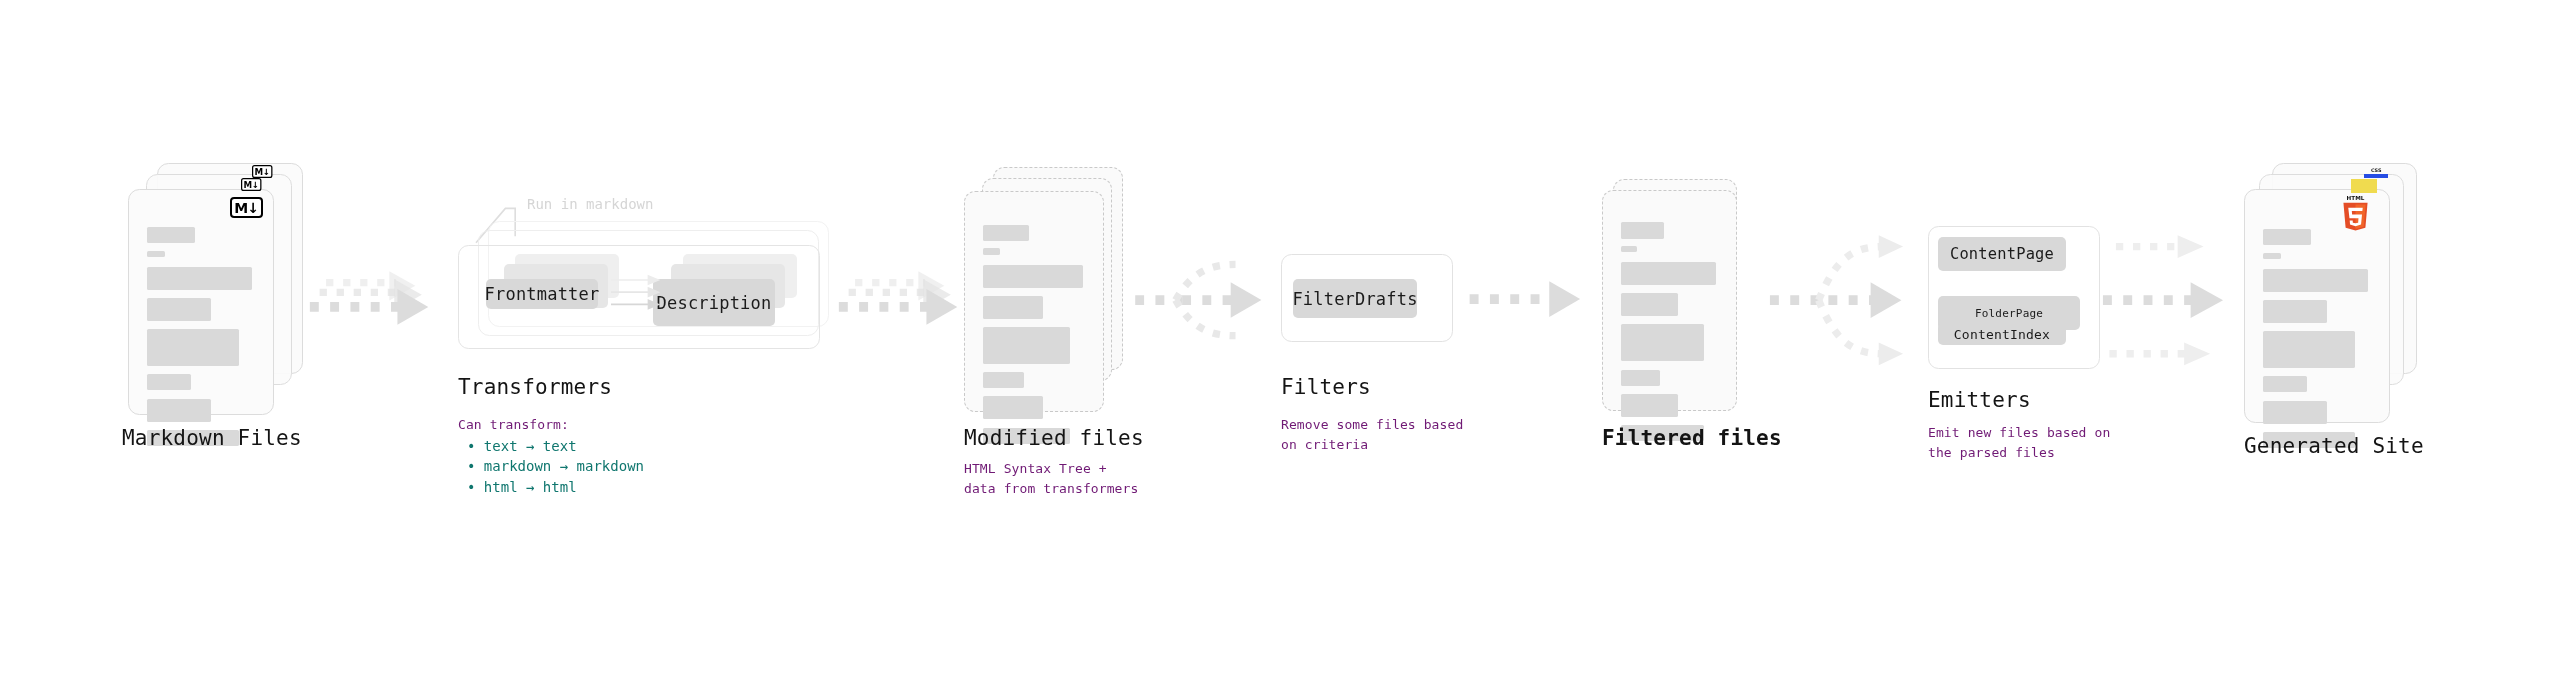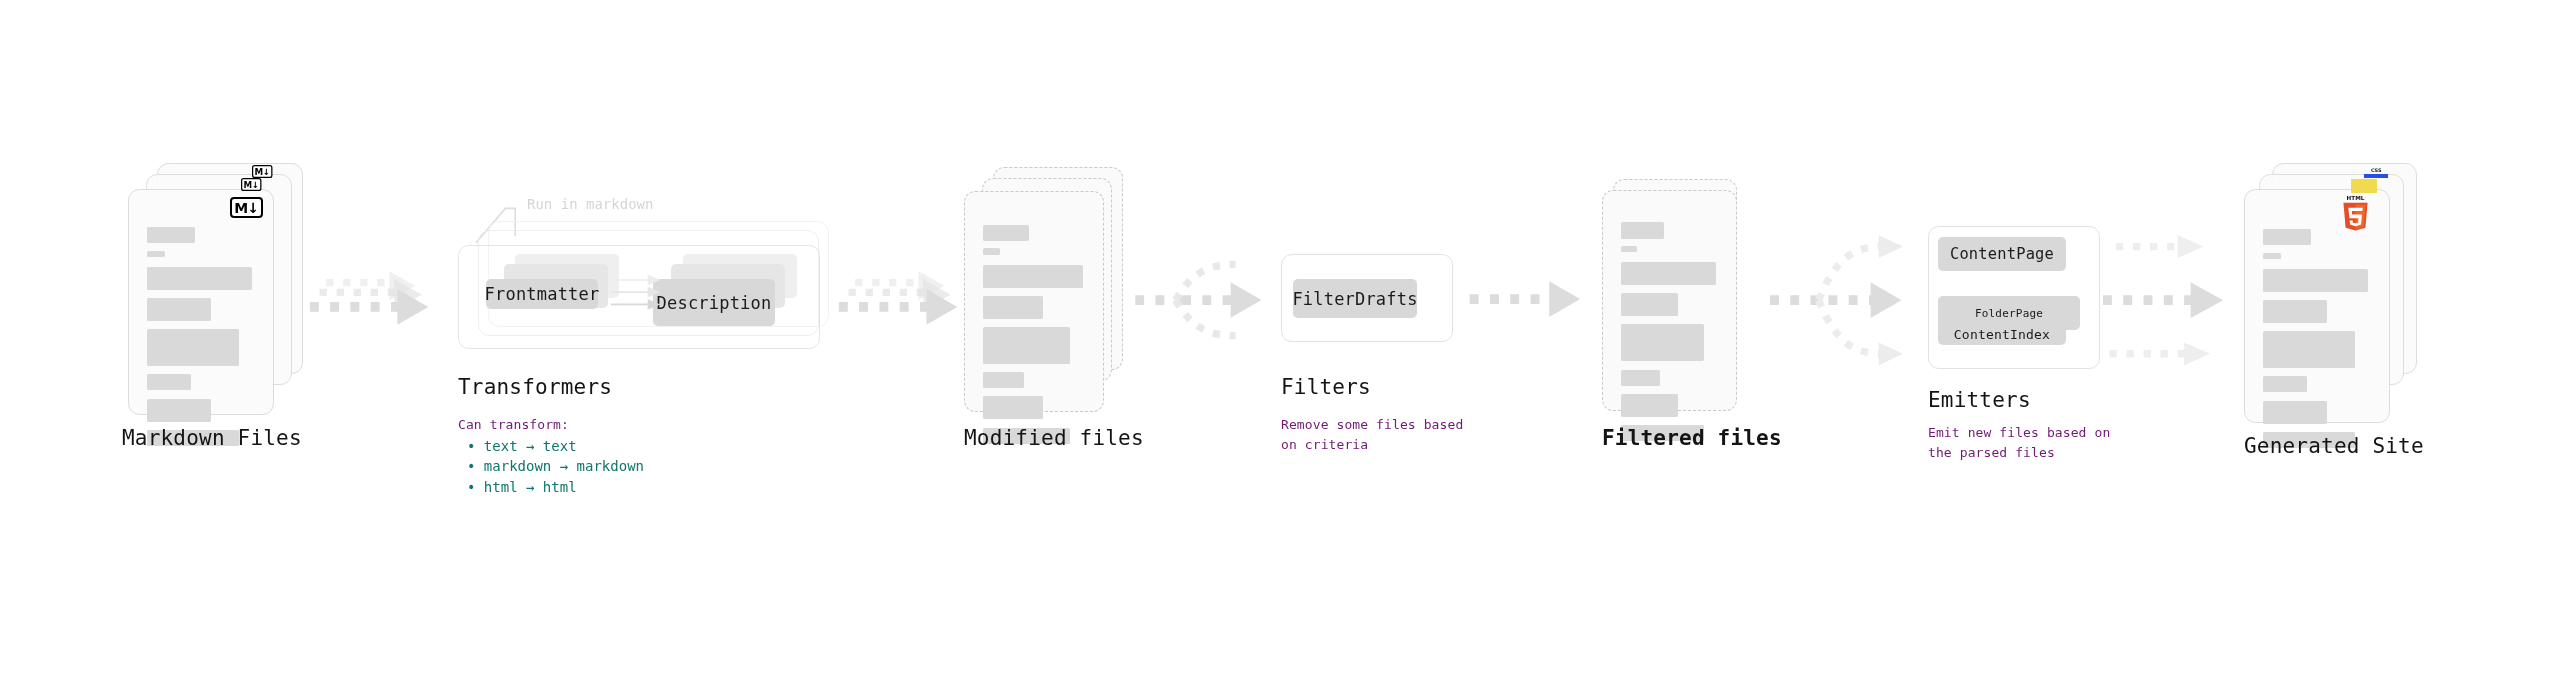--- a/index.html
+++ b/index.html
@@ -255,20 +255,22 @@
           <div class="doc-bar" style="width: 96%; height: 23px; margin-top: 9.8px;"></div>
           <div class="doc-bar" style="width: 58%; height: 23px; margin-top: 8.1px;"></div>
           <div class="doc-bar" style="width: 84%; height: 37px; margin-top: 8.1px;"></div>
           <div class="doc-bar" style="width: 40%; height: 16.3px; margin-top: 8.1px;"></div>
           <div class="doc-bar" style="width: 58%; height: 23px; margin-top: 8.1px;"></div>
           <div class="doc-bar" style="width: 84%; height: 16.3px; margin-top: 8.1px;"></div>
         </div>
     </div>
   </div>
   <div class="title" style="left:964px; top:426px;">Modified files</div>
+  <div class="subtitle" style="left:964px; top:459px;">HTML Syntax Tree +
+data from transformers</div>
 
   <svg class="abs-svg" style="left:1133px; top:258px;" width="163" height="89" viewBox="0 0 200 110">
     <path d="M2,52 L60,52" stroke="#dcdcdc" stroke-width="12" stroke-dasharray="11 14" fill="none"></path>
     <path d="M52,52 C72,16 96,8 126,8" stroke="#e8e8e8" stroke-width="9" stroke-dasharray="9 12" fill="none"></path>
     <path d="M52,52 C72,88 96,96 126,96" stroke="#e8e8e8" stroke-width="9" stroke-dasharray="9 12" fill="none"></path>
     <path d="M60,52 L128,52" stroke="#dcdcdc" stroke-width="12" stroke-dasharray="11 14" fill="none"></path>
     <polygon points="120,30 158,52 120,74" fill="#dcdcdc"></polygon>
   </svg>
 
   <div class="group-box" style="left:1281px; top:254px; width:172px; height:88px;"></div>

